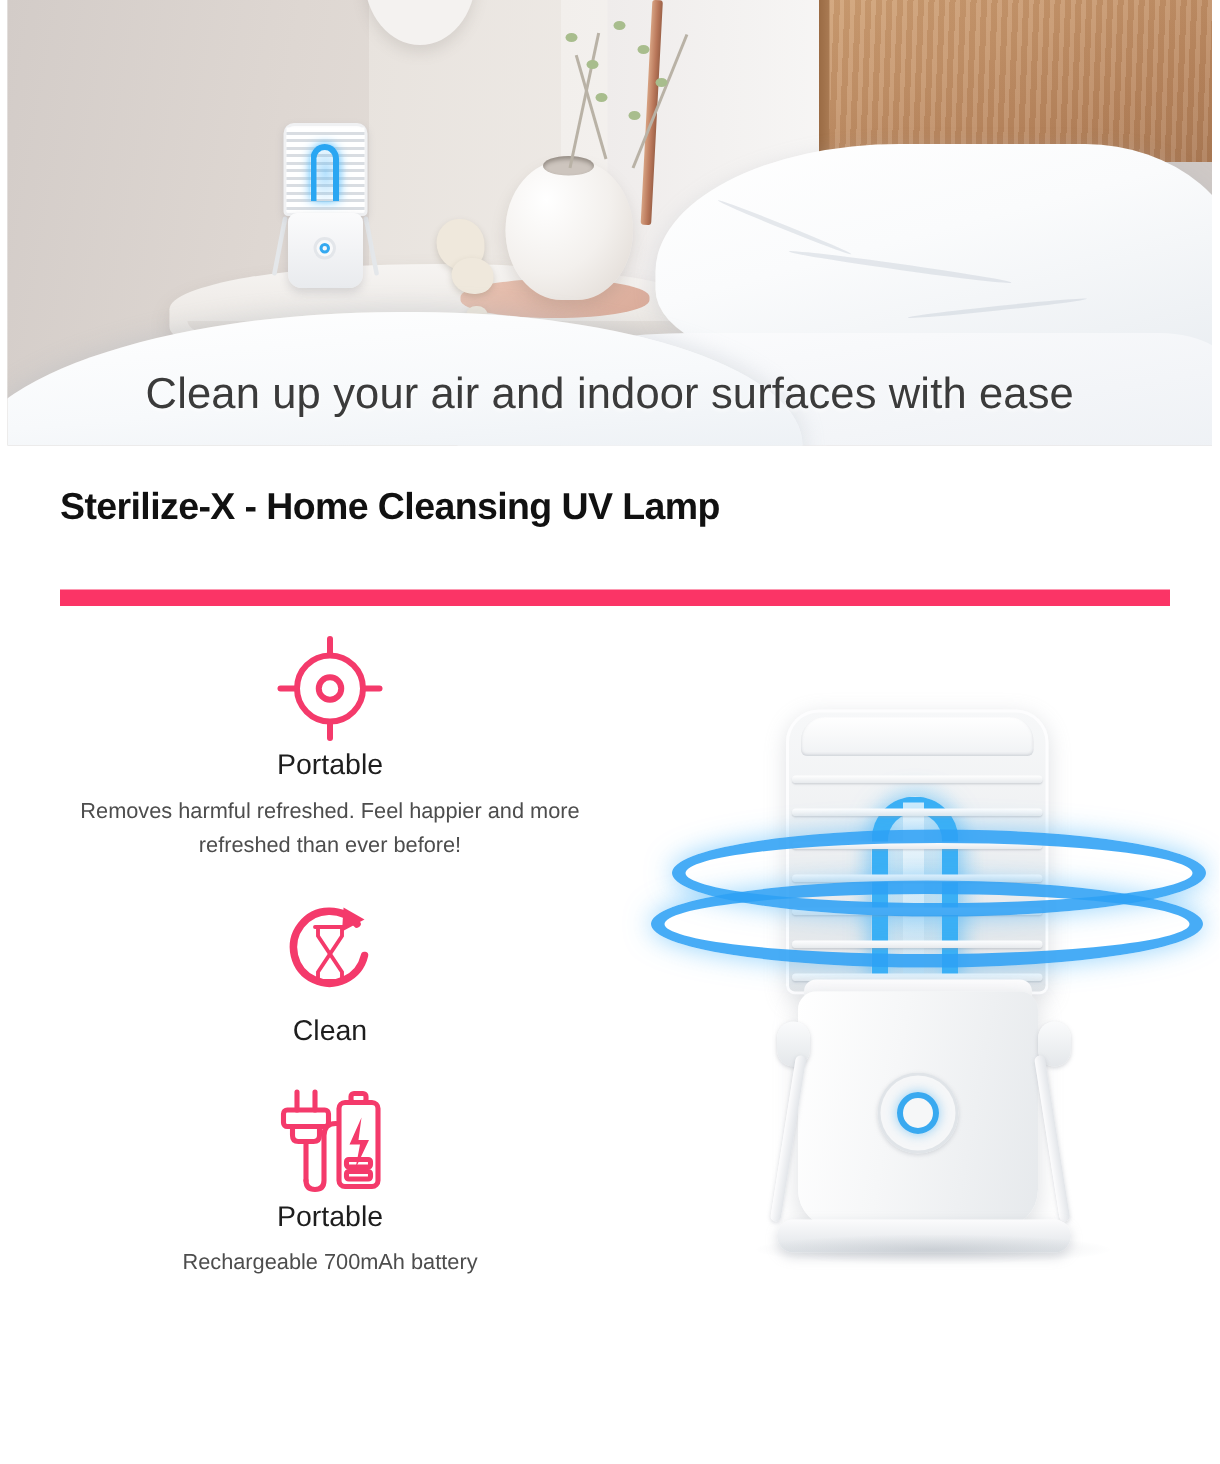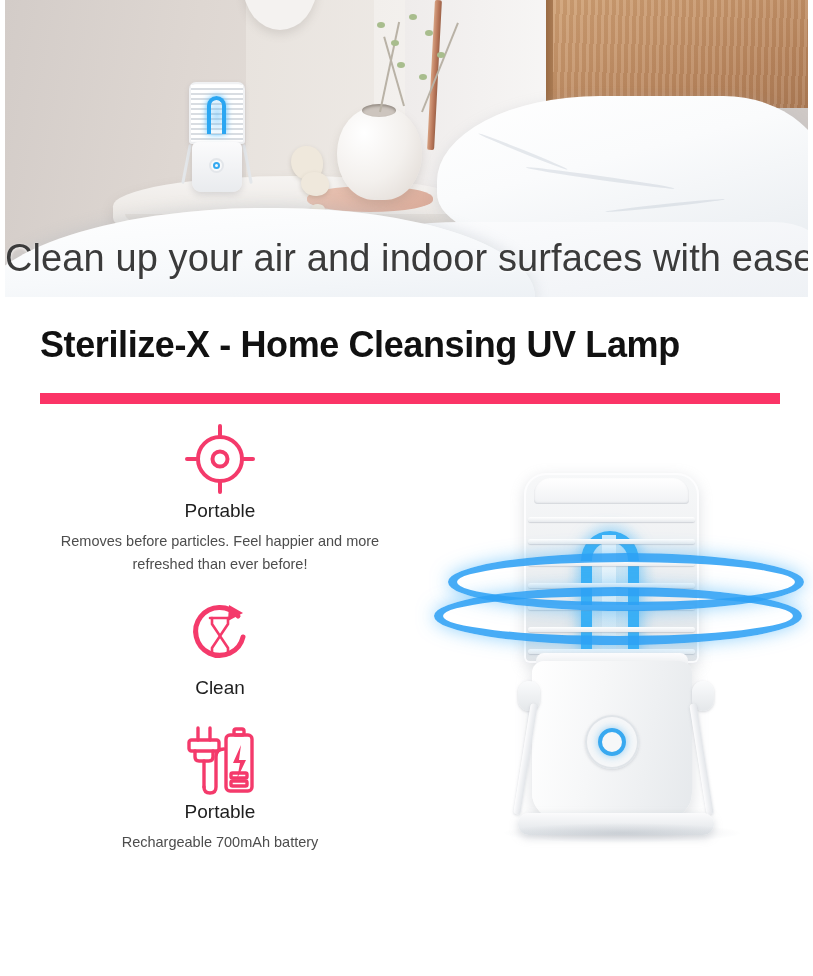--- a/index.html
+++ b/index.html
@@ -100,29 +100,29 @@
     border-radius:6px 6px 9px 9px; box-shadow:0 3px 6px rgba(130,130,140,.24); }
   .hl-btn { position:absolute; left:26px; top:76px; width:15px; height:15px;
     border-radius:50%; border:2px solid #e3e6ea; background:#f8f9fa; }
   .hl-btn-in { position:absolute; left:30px; top:80px; width:7px; height:7px;
     border-radius:50%; border:2px solid #35a9f0; }
   .hl-leg { position:absolute; width:3px; height:40px; background:#e4e7ea;
     border-radius:2px; }
 
   .hero-caption {
     position:absolute; left:0; right:0; bottom:17px;
-    text-align:center; font-size:38px; color:#3b3b3b;
+    text-align:center; font-size:29px; color:#3b3b3b;
     letter-spacing:.1px; white-space:nowrap;
     text-shadow:0 1px 3px rgba(255,255,255,.85);
   }
 
   
   .title {
     position:absolute; left:40px; top:324px; width:745px;
-    font-size:36px; color:#111; letter-spacing:-.4px; white-space:nowrap;
+    font-size:25px; color:#111; letter-spacing:-.4px; white-space:nowrap;
   }
   .accent-bar {
     position:absolute; left:40px; top:393px; width:740px; height:11px;
     background:#fb3466;
   }
 
   
   .content { position:absolute; left:0; top:420px; width:813px; height:556px; }
   .features { position:absolute; left:0; top:0; width:440px; }
   .feature { width:440px; text-align:center; }
@@ -273,21 +273,21 @@
           <svg width="74" height="74" viewBox="0 0 74 74" fill="none" stroke="#f43a6b" stroke-width="4" stroke-linecap="round">
             <circle cx="37" cy="37" r="22"></circle>
             <circle cx="37" cy="37" r="7.5"></circle>
             <line x1="37" y1="4" x2="37" y2="14"></line>
             <line x1="37" y1="60" x2="37" y2="70"></line>
             <line x1="4" y1="37" x2="14" y2="37"></line>
             <line x1="60" y1="37" x2="70" y2="37"></line>
           </svg>
         </div>
         <div class="feat-title">Portable</div>
-        <div class="feat-desc">Removes before particles. Feel happier and more refreshed than ever before!</div>
+        <div class="feat-desc">Removes harmful refreshed. Feel happier and more refreshed than ever before!</div>
       </div>
 
       <div class="feature" style="margin-top:20px;">
         <div class="feat-icon">
           <svg width="74" height="74" viewBox="0 0 74 74" fill="none" stroke="#f43a6b" stroke-width="5" stroke-linecap="round">
             <path d="M55 17 A24 24 0 1 0 60 38"></path>
             <path d="M46 6 L60 14 L45 22 Z" fill="#f43a6b" stroke="none"></path>
             <g stroke-width="2.6">
               <line x1="27" y1="19" x2="47" y2="19"></line>
               <line x1="27" y1="55" x2="47" y2="55"></line>

